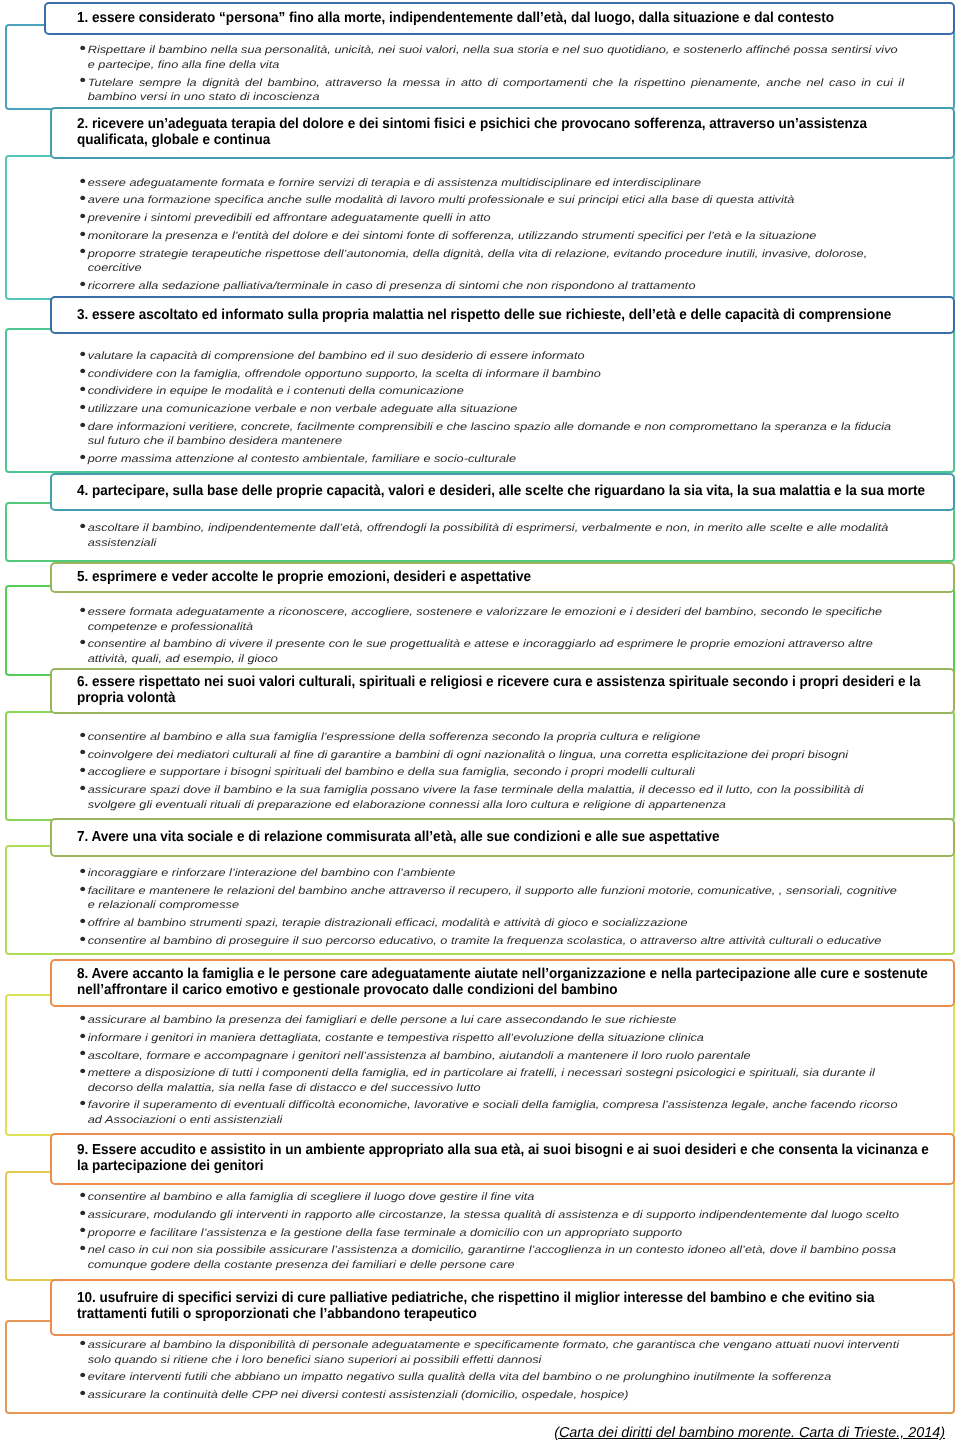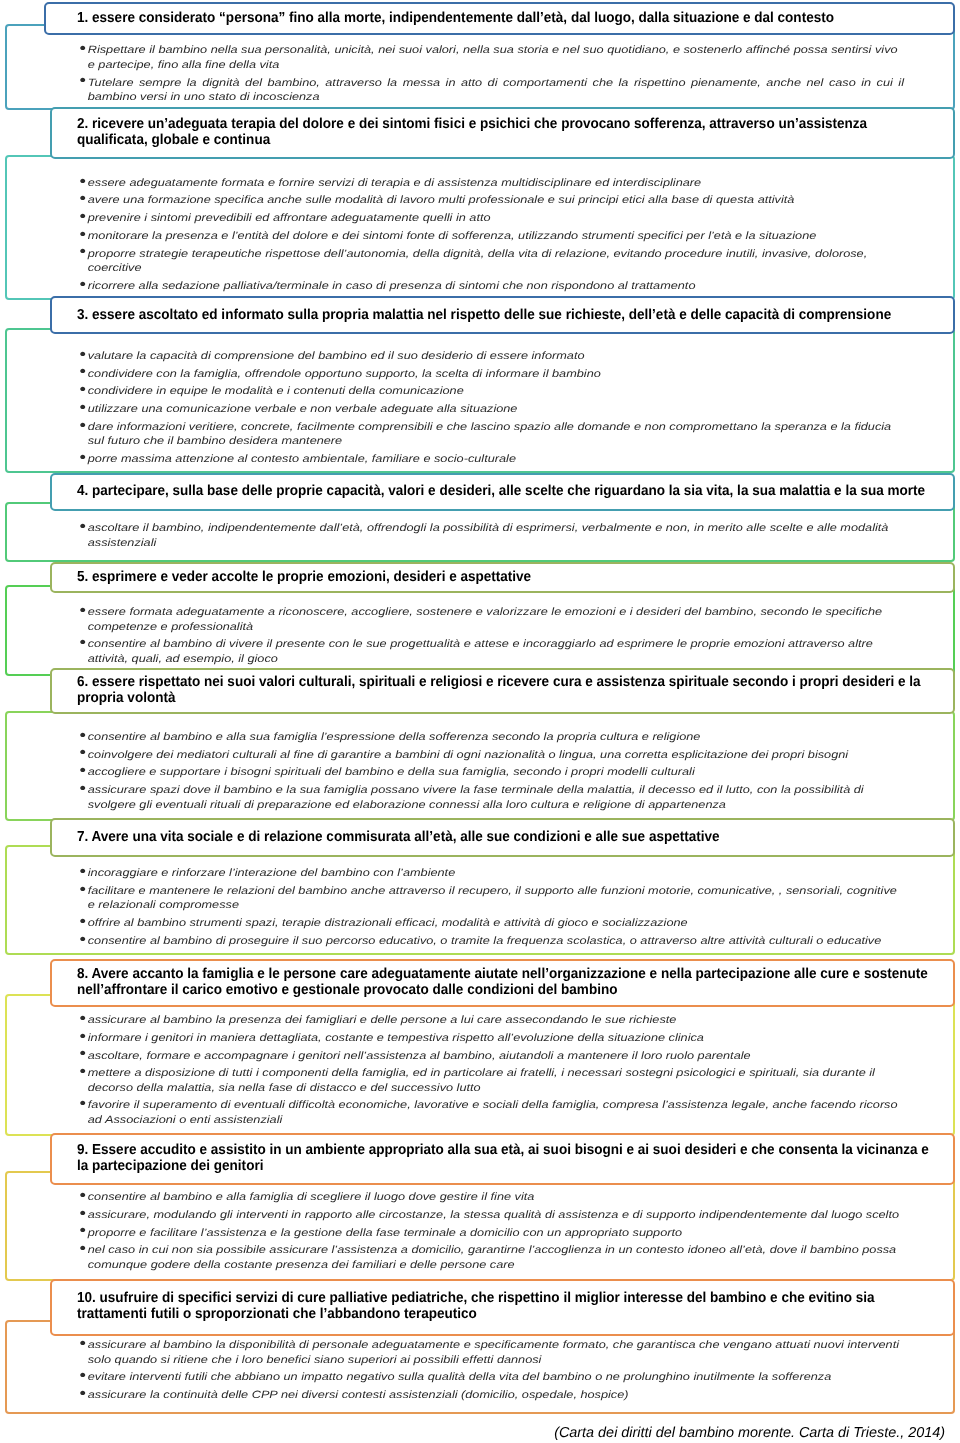--- a/index.html
+++ b/index.html
@@ -131,14 +131,14 @@
   <div class="section">
     <div class="content-box" style="top:1319.5px;height:94.0px;border-color:#E59954;"></div>
     <div class="title-box" style="top:1278.5px;height:57.0px;border-color:#EB8E4D;"></div>
     <div class="title-text" style="top:1290.1px;">10. usufruire di specifici servizi di cure palliative pediatriche, che rispettino il miglior interesse del bambino e che evitino sia trattamenti futili o sproporzionati che l’abbandono terapeutico</div>
     <div class="items" style="top:1338.26px;">
       <div class="item"><span>assicurare al bambino la disponibilità di personale adeguatamente e specificamente formato, che garantisca che vengano attuati nuovi interventi solo quando si ritiene che i loro benefici siano superiori ai possibili effetti dannosi</span></div>
       <div class="item"><span>evitare interventi futili che abbiano un impatto negativo sulla qualità della vita del bambino o ne prolunghino inutilmente la sofferenza</span></div>
       <div class="item"><span>assicurare la continuità delle CPP nei diversi contesti assistenziali (domicilio, ospedale, hospice)</span></div>
     </div>
   </div>
-  <div class="footer" style="top:1425px;">(Carta dei diritti del bambino morente. Carta di Trieste., 2014)</div>
+  <div class="footer" style="top:1425px;text-decoration:underline;">(Carta dei diritti del bambino morente. Carta di Trieste., 2014)</div>
 </div>
 
 </body></html>

